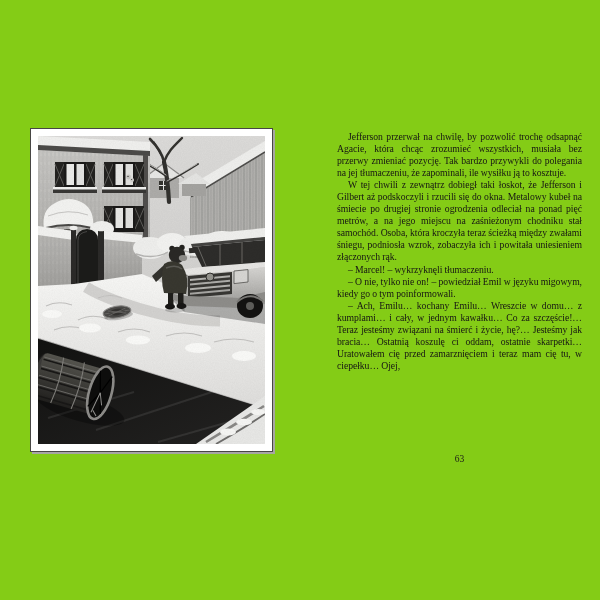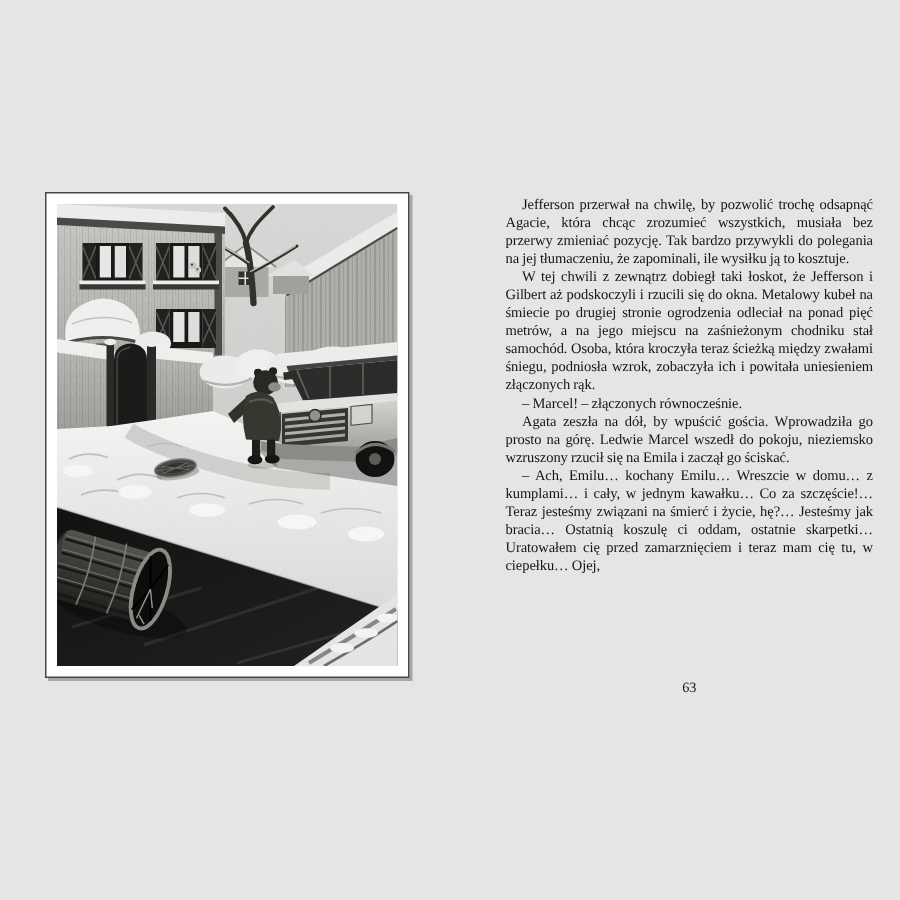--- a/index.html
+++ b/index.html
@@ -1,20 +1,20 @@
 <!DOCTYPE html>
 <html lang="pl"><head>
 <meta charset="utf-8">
 <style>
   html,body{margin:0;padding:0;}
   body{
     width:600px;height:600px;background:#ffffff;position:relative;overflow:hidden;
     font-family:"Liberation Serif", serif;
   }
-  .spread{position:absolute;inset:0;background:#e5e5e5;}
+  .spread{position:absolute;inset:0;background:#84cc16;}
   .illustration-frame{
     position:absolute;left:30px;top:128px;margin:0;
     width:227px;height:308px;
     background:#ffffff;border:1px solid #47464 4;
     border:1px solid #474644;
     padding:7px;
     box-shadow:2px 2px 0 #a7a6a4;
   }
   .illustration-frame svg{display:block;width:227px;height:308px;}
   .text-page{
@@ -316,19 +316,19 @@
         </g>
       </g>
 
       <rect width="227" height="308" filter="url(#grain)" opacity="0.6"></rect>
     </svg>
   </figure>
 
   <main class="text-page">
     <p>Jefferson przerwał na chwilę, by pozwolić trochę odsapnąć Agacie, która chcąc zrozumieć wszystkich, musiała bez przerwy zmieniać pozycję. Tak bardzo przywykli do polegania na jej tłumaczeniu, że zapominali, ile wysiłku ją to kosztuje.</p>
     <p>W tej chwili z zewnątrz dobiegł taki łoskot, że Jefferson i Gilbert aż podskoczyli i rzucili się do okna. Metalowy kubeł na śmiecie po drugiej stronie ogrodzenia odleciał na ponad pięć metrów, a na jego miejscu na zaśnieżonym chodniku stał samochód. Osoba, która kroczyła teraz ścieżką między zwałami śniegu, podniosła wzrok, zobaczyła ich i powitała uniesieniem złączonych rąk.</p>
-    <p>– Marcel! – złączonych równocześnie.</p>
-    <p>Agata zeszła na dół, by wpuścić gościa. Wprowadziła go prosto na górę. Ledwie Marcel wszedł do pokoju, nieziemsko wzruszony rzucił się na Emila i zaczął go ściskać.</p>
+    <p>– Marcel! – wykrzyknęli tłumaczeniu.</p>
+    <p>– O nie, tylko nie on! – powiedział Emil w języku migowym, kiedy go o tym poinformowali.</p>
     <p>– Ach, Emilu… kochany Emilu… Wreszcie w domu… z kumplami… i cały, w jednym kawałku… Co za szczęście!… Teraz jesteśmy związani na śmierć i życie, hę?… Jesteśmy jak bracia… Ostatnią koszulę ci oddam, ostatnie skarpetki… Uratowałem cię przed zamarznięciem i teraz mam cię tu, w ciepełku… Ojej,</p>
     <div class="folio">63</div>
   </main>
 
 </div>
 
 </body></html>

